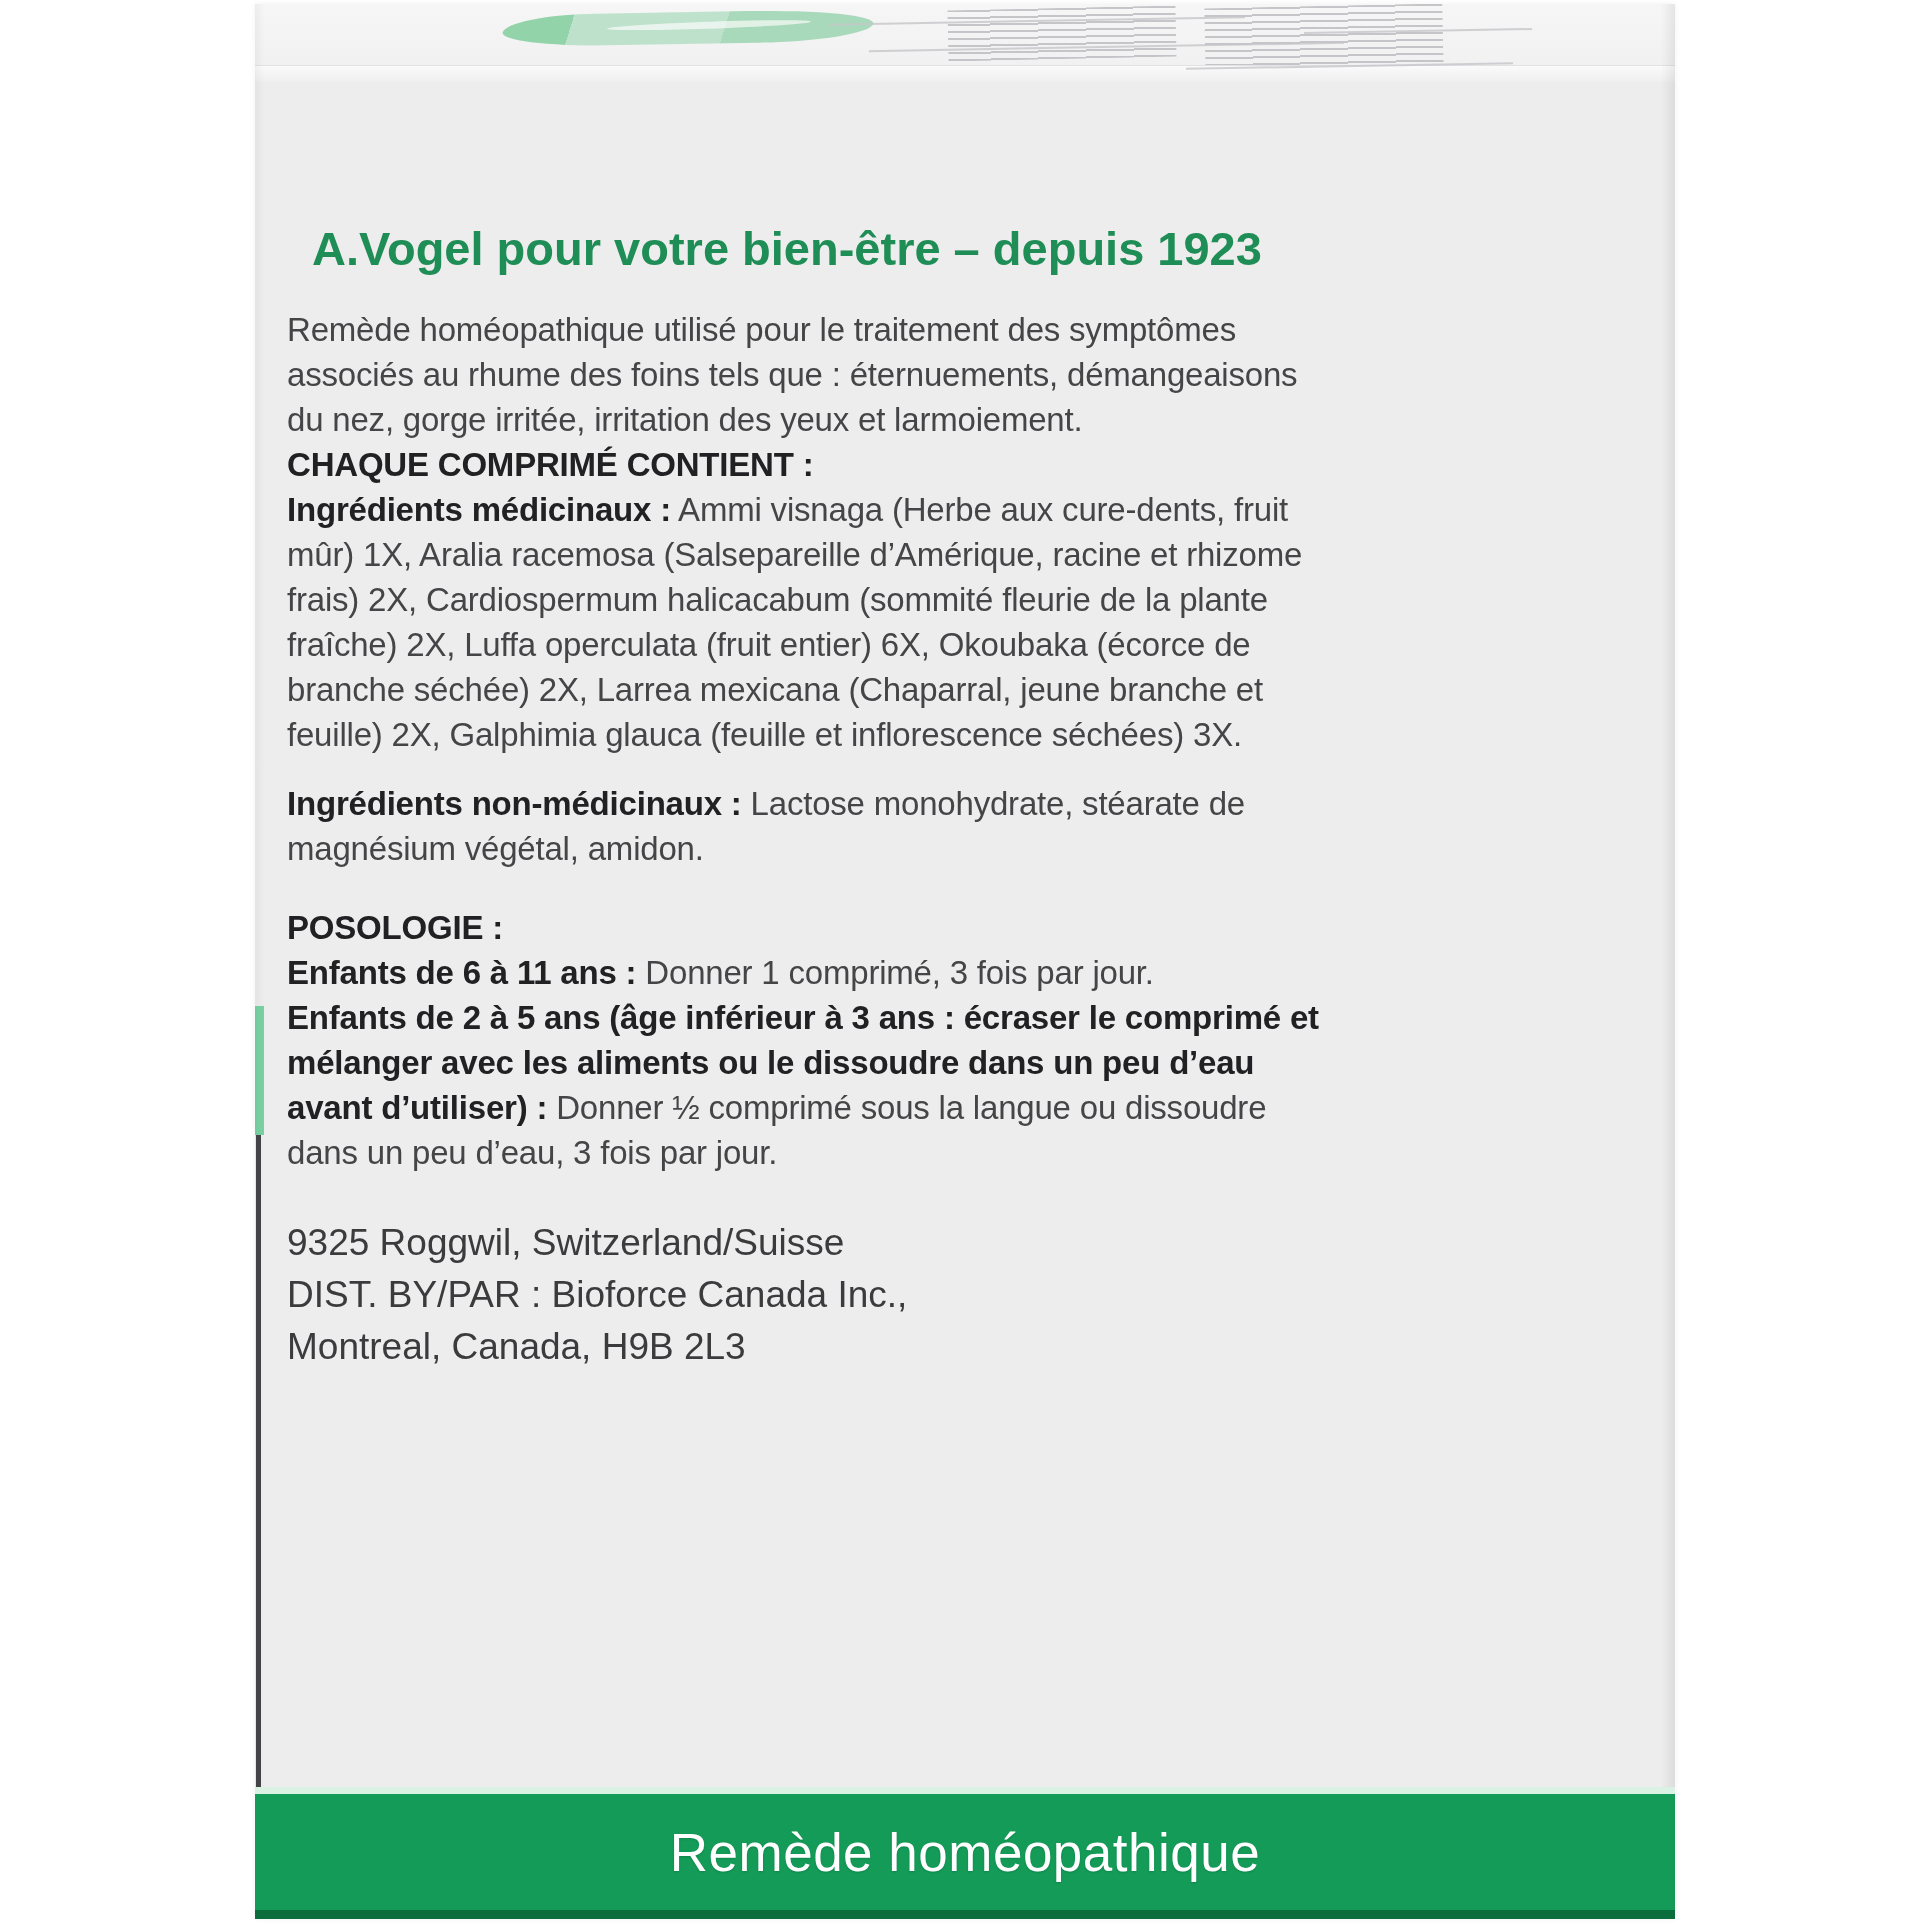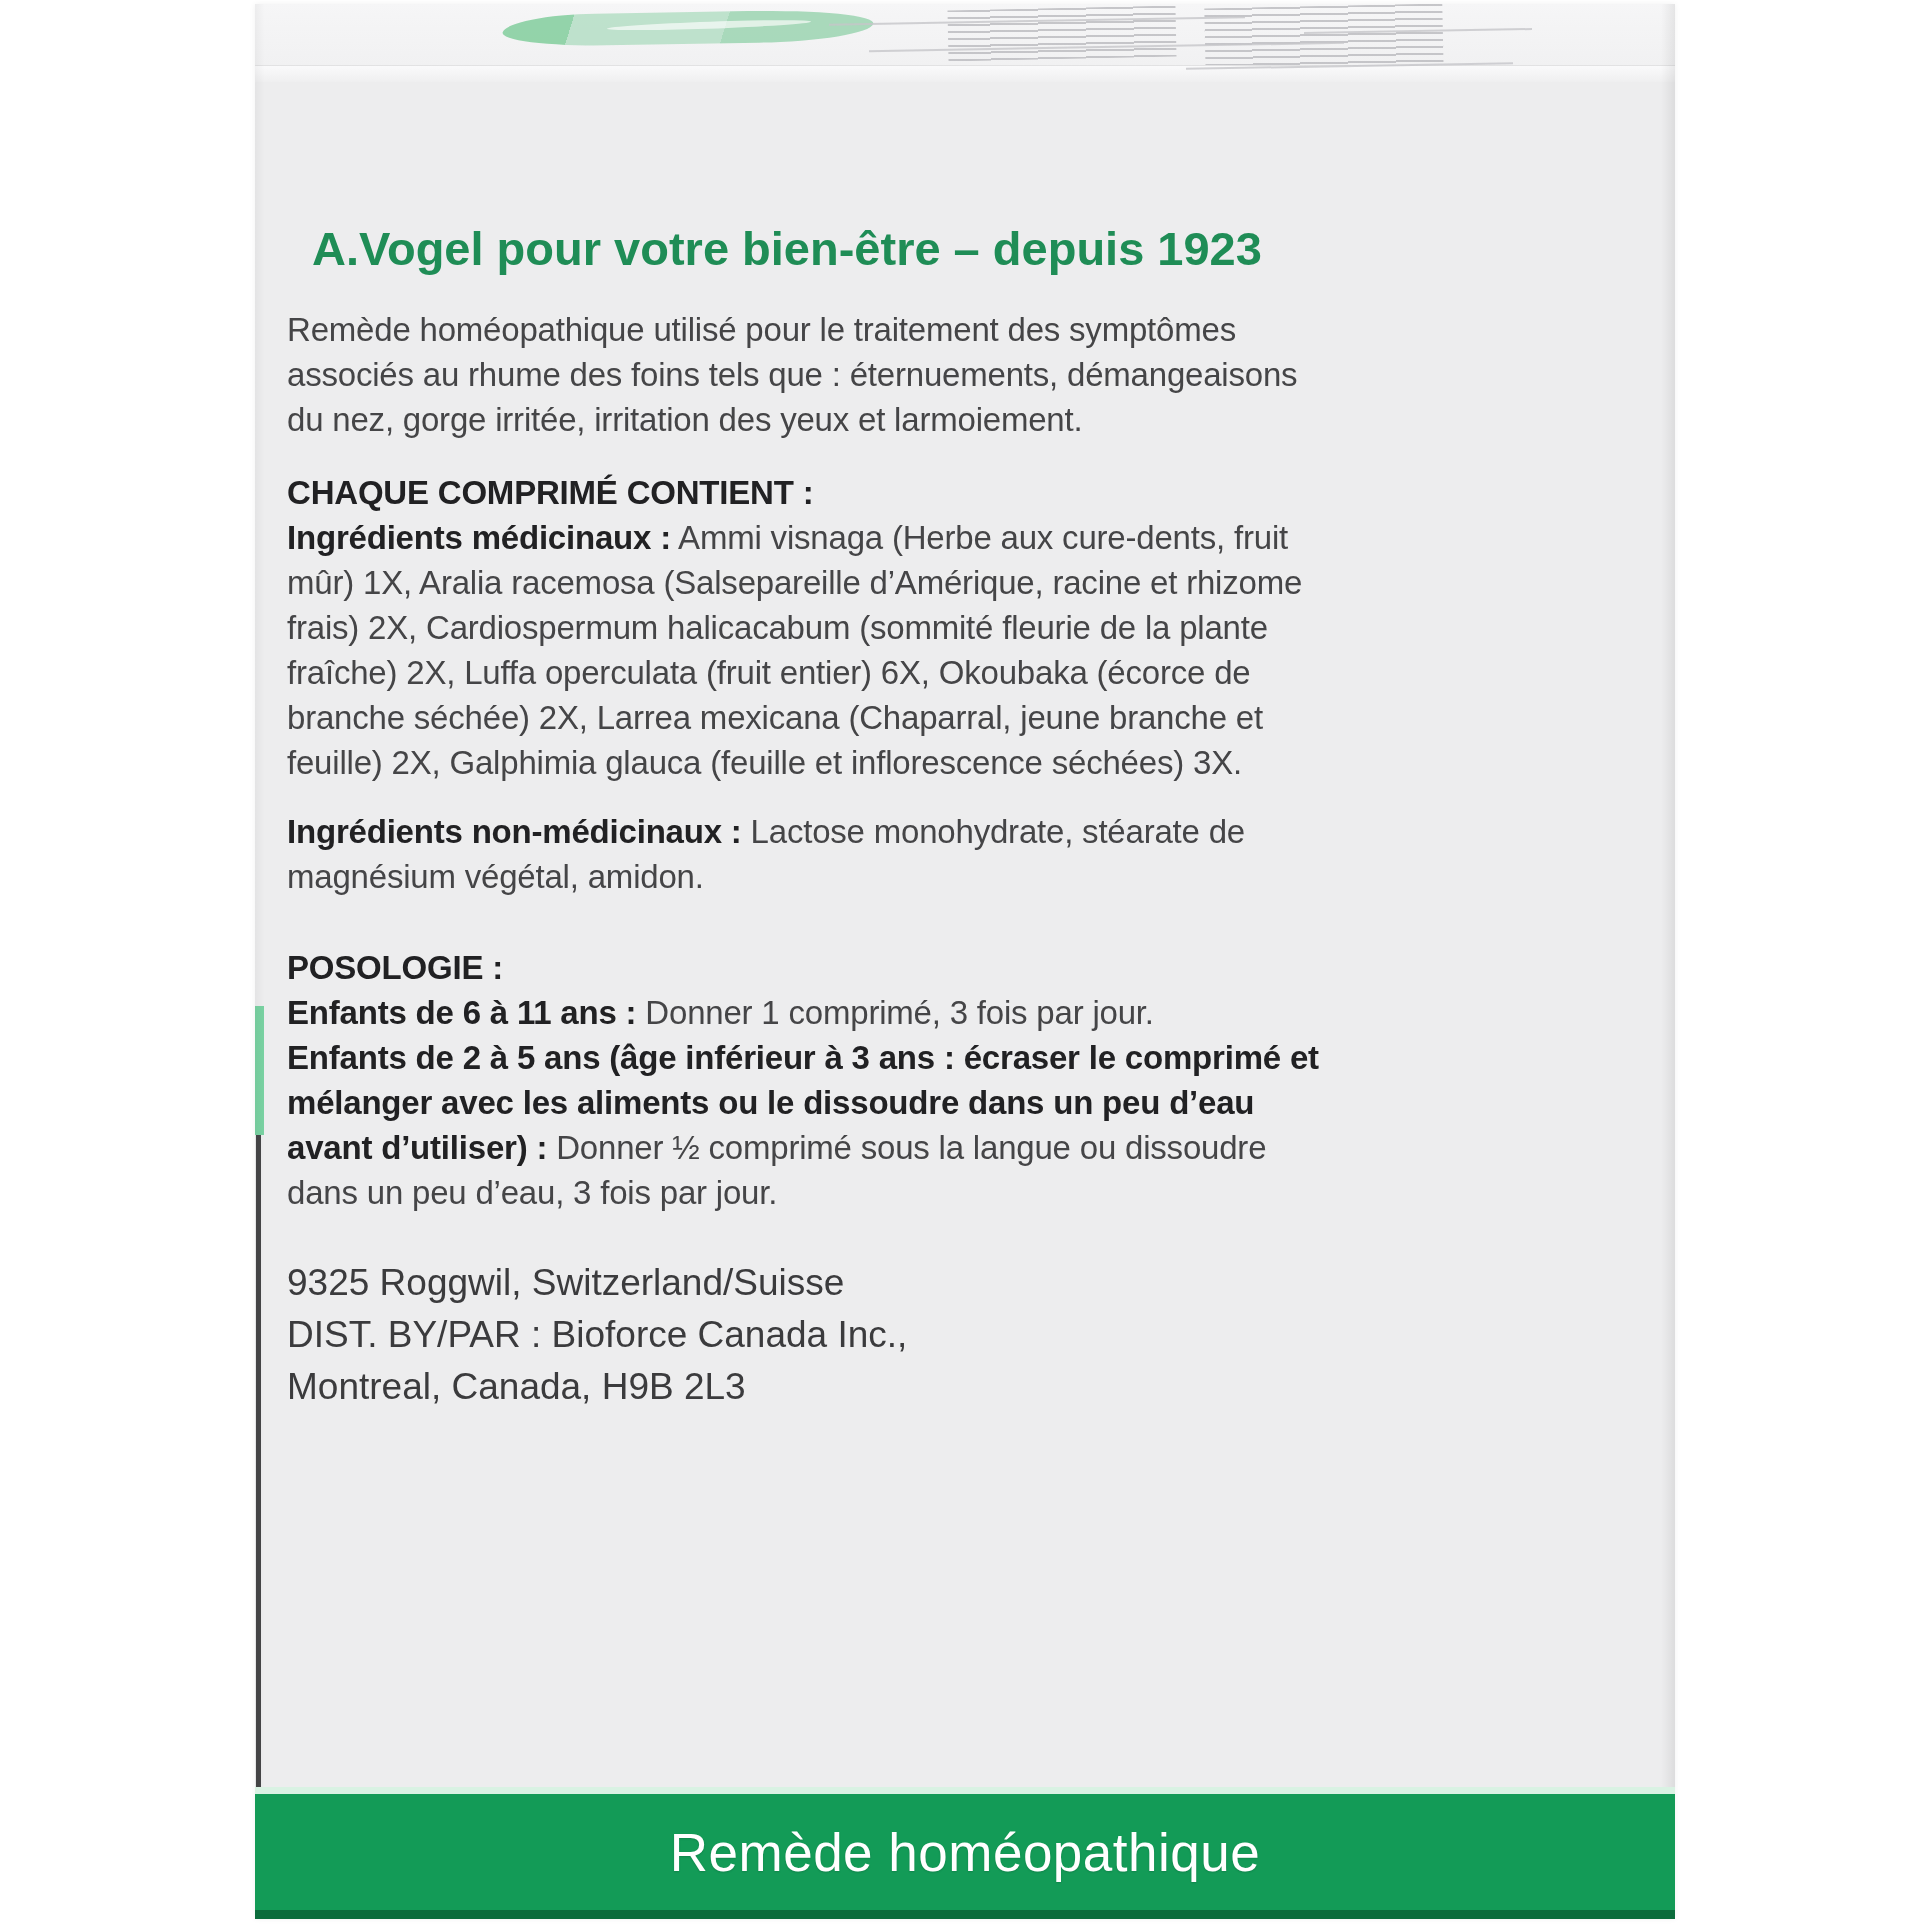--- a/index.html
+++ b/index.html
@@ -61,25 +61,25 @@
   .content{
     position:absolute;left:32px;top:0;width:1049px;color:#454547;
     font-size:33px;line-height:45px;letter-spacing:-0.2px;
   }
   .tagline{
     margin:224px 0 0 0;width:1000px;text-align:center;
     font-weight:700;font-size:47px;line-height:42px;color:#1f8d56;letter-spacing:0;
   }
   p{margin:0;}
   .intro{margin-top:37px;}
-  .h-caps{margin-top:28px;font-weight:700;color:#212123;}
+  .h-caps{font-weight:700;color:#212123;}
   b{font-weight:700;color:#212123;}
   .gap-s{margin-top:24px;}
   .gap-usage{margin-top:14px;}
-  .gap-poso{margin-top:46px;}
+  .gap-poso{margin-top:34px;}
   .gap-note{margin-top:26px;}
   .address{
     margin-top:42px;font-size:37px;line-height:52px;color:#3b3b3d;letter-spacing:0;
   }
   
   .banner-highlight{position:absolute;left:0;bottom:125px;width:100%;height:7px;background:#d9f2e3;}
   .banner{
     position:absolute;left:0;bottom:9px;width:100%;height:116px;
     background:#139b57;display:flex;align-items:center;justify-content:center;
   }

